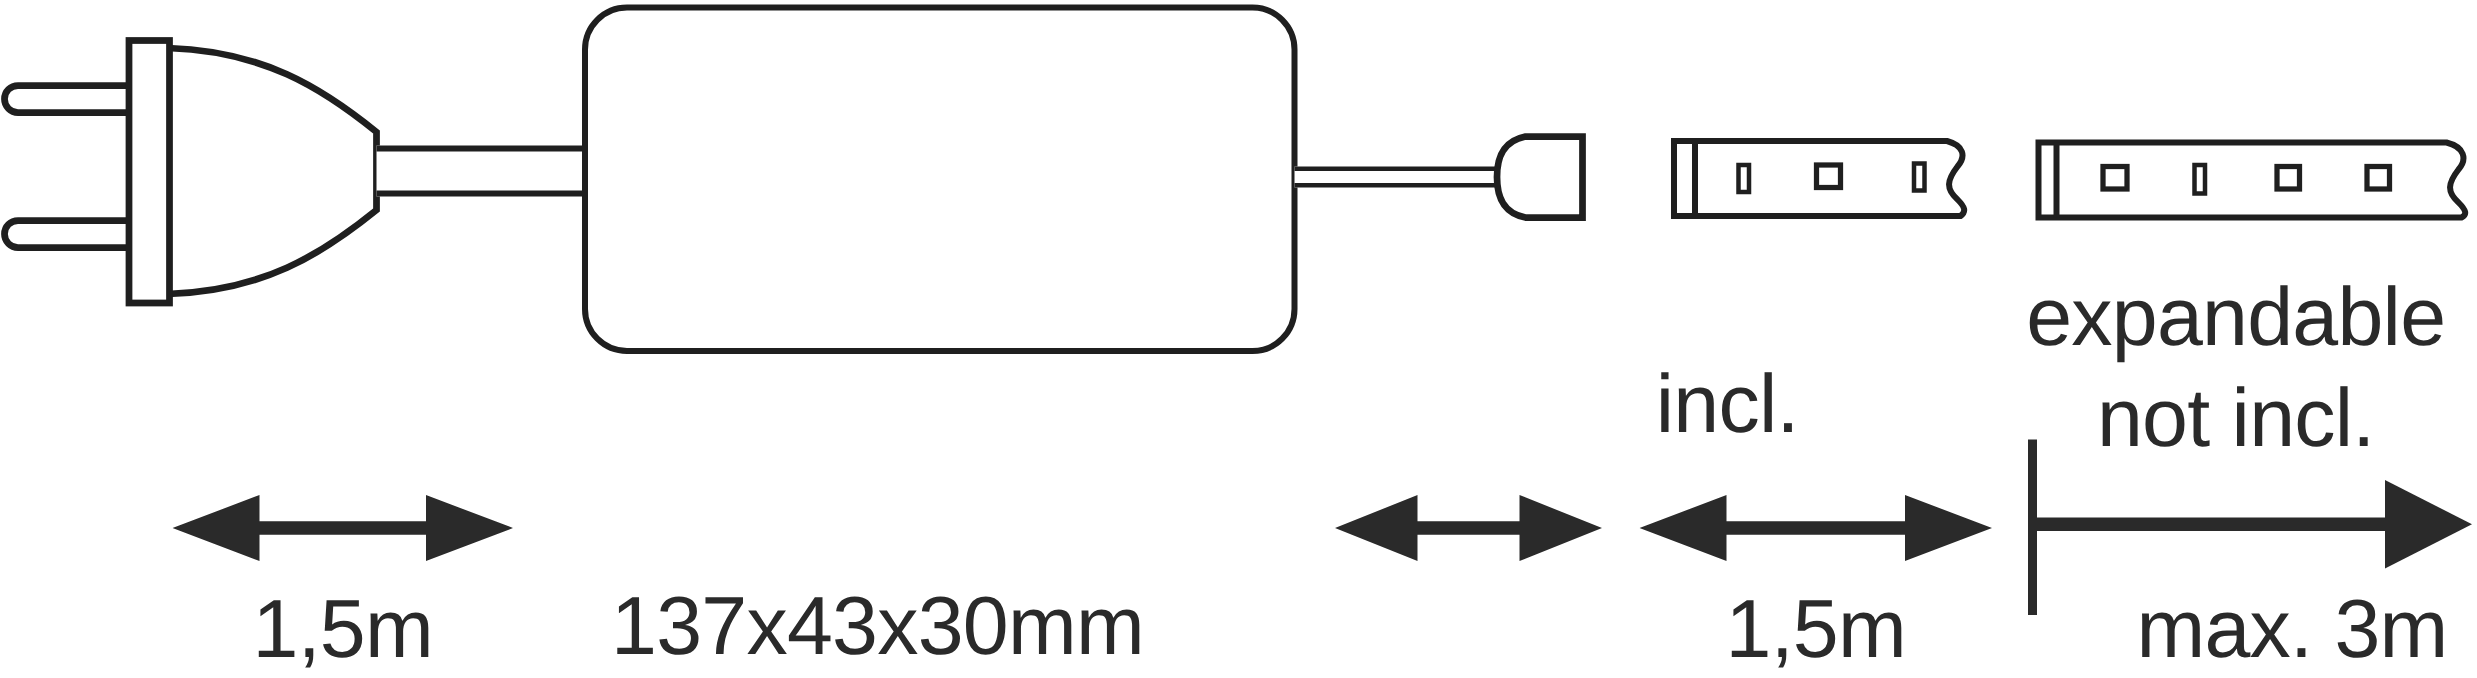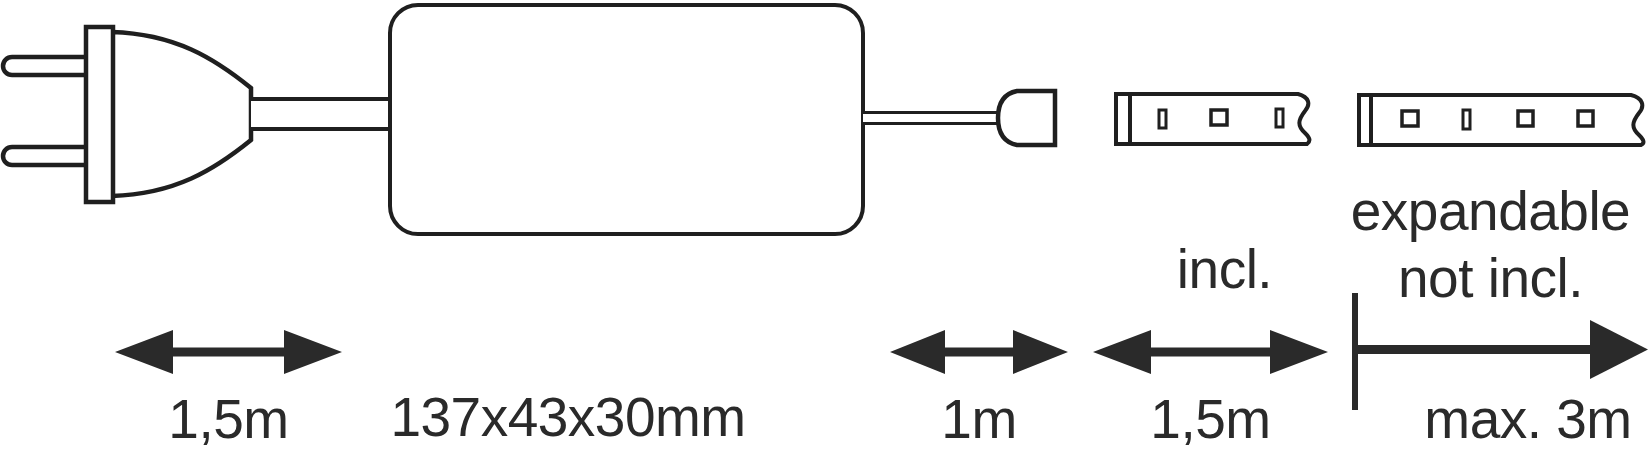--- a/index.html
+++ b/index.html
@@ -97,25 +97,24 @@
   </svg>
 
   <svg class="abs" style="left:1350px;top:290px" width="301" height="122" viewBox="0 0 301 122">
     <rect x="2" y="3" width="6" height="117" fill="#2a2a2a"></rect>
     <rect x="5" y="55" width="242" height="9" fill="#2a2a2a"></rect>
     <polygon points="240,30 298,59.5 240,89" fill="#2a2a2a"></polygon>
   </svg>
 
   <div class="label" style="left:115px;top:392px;width:227px">1,5m</div>
 
-  <div class="label" style="left:383px;top:390px;width:370px">137x43x30mm</div>
+  <div class="label" style="left:400px;top:390px;width:370px">137x43x30mm</div>
 
-  <div class="label" style="left:890px;top:392px;width:178px">1m</div>
 
-  <div class="label" style="left:1107px;top:242px;width:235px">incl.</div>
+  <div class="label" style="left:1034px;top:242px;width:235px">incl.</div>
 
   <div class="label" style="left:1093px;top:392px;width:235px">1,5m</div>
 
   <div class="label" style="left:1330px;top:251px;width:321px">not incl.</div>
 
   <div class="label" style="left:1330px;top:184px;width:321px">expandable</div>
 
   <div class="label" style="left:1378px;top:392px;width:300px">max. 3m</div>
 
 </div>

